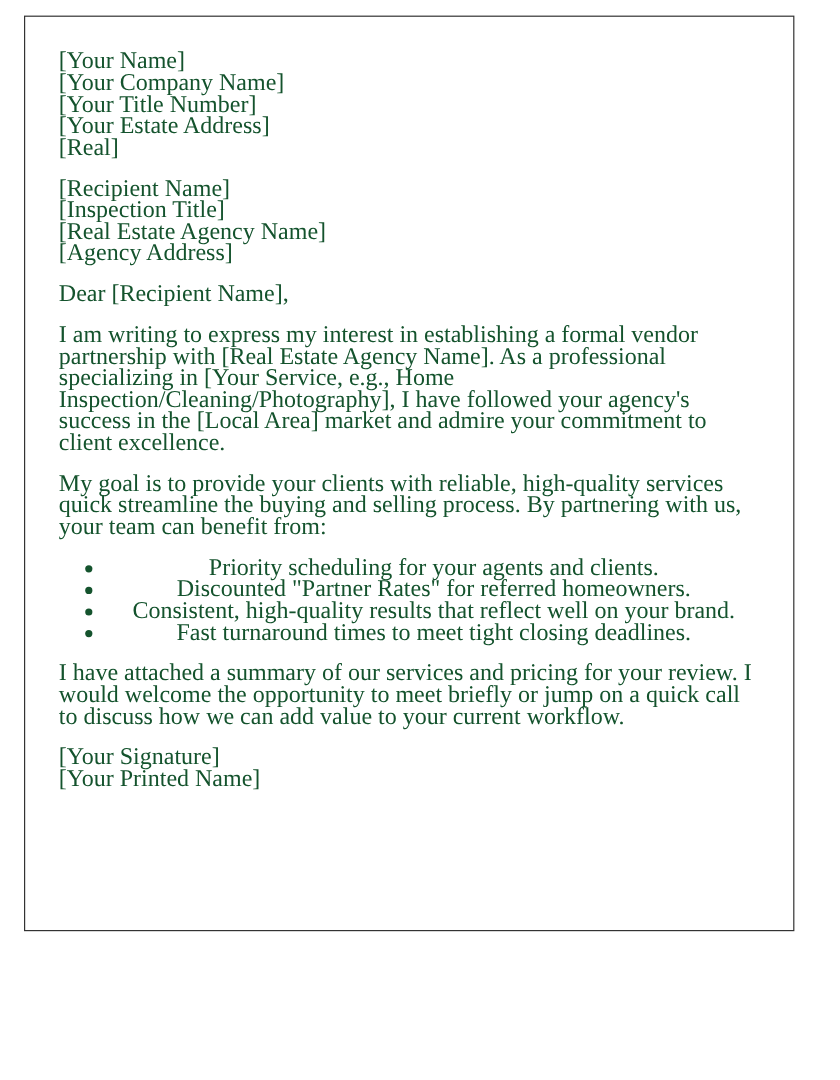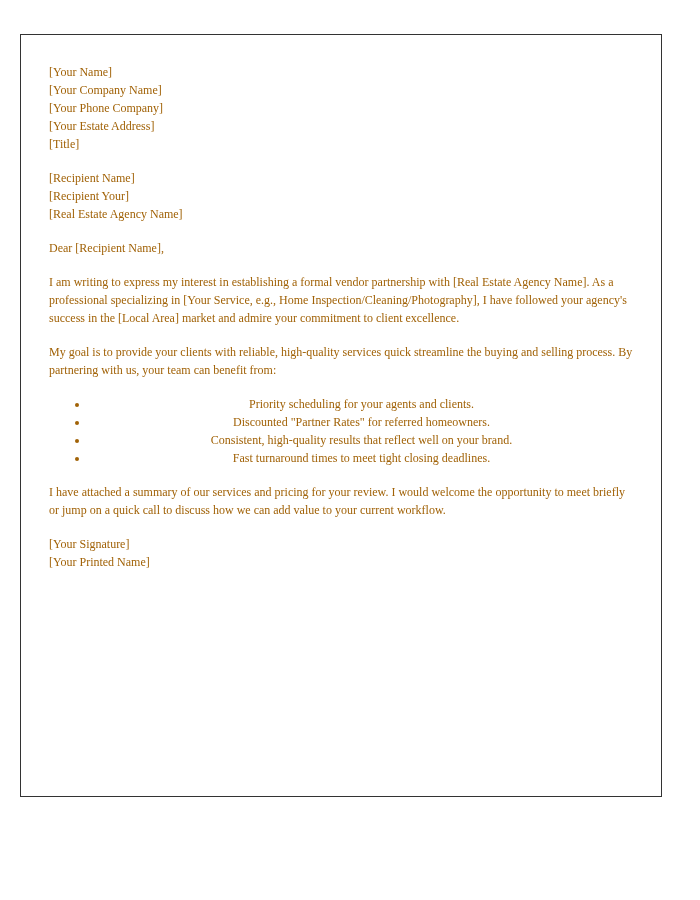--- a/index.html
+++ b/index.html
@@ -1,49 +1,50 @@
 <!DOCTYPE html>
 <html><head>
 <meta charset="utf-8">
 <style>
   html, body { margin: 0; padding: 0; background: #ffffff; }
   body { width: 700px; height: 900px; position: relative; }
   .letter {
     position: absolute;
-    left: 20px; top: 34px;
+    left: 20px; top: 13px;
     width: 585px; height: 705px;
     border: 1px solid #333333;
     padding: 28px 27px 28px 28px;
     font-family: "Liberation Serif", "DejaVu Serif", serif;
-    font-size: 12px;
+    font-size: 20px;
     line-height: 18px;
-    color: #a16207;
+    color: #14532d;
   }
   .block { margin: 0 0 16px 0; }
   .line { display: block; }
   p { margin: 10px 0 16px 0; }
   ul { margin: 0 0 16px 0; padding-left: 40px; }
   li { margin: 0; text-align: center; }
 </style>
 </head>
 <body>
 
 <div class="letter">
   <div class="block">
     <span class="line">[Your Name]</span>
     <span class="line">[Your Company Name]</span>
-    <span class="line">[Your Phone Company]</span>
+    <span class="line">[Your Title Number]</span>
     <span class="line">[Your Estate Address]</span>
-    <span class="line">[Title]</span>
+    <span class="line">[Real]</span>
   </div>
 
   <div class="block">
     <span class="line">[Recipient Name]</span>
-    <span class="line">[Recipient Your]</span>
+    <span class="line">[Inspection Title]</span>
     <span class="line">[Real Estate Agency Name]</span>
+    <span class="line">[Agency Address]</span>
   </div>
 
   <p>Dear [Recipient Name],</p>
 
   <p>I am writing to express my interest in establishing a formal vendor partnership with [Real Estate Agency Name]. As a professional specializing in [Your Service, e.g., Home Inspection/Cleaning/Photography], I have followed your agency's success in the [Local Area] market and admire your commitment to client excellence.</p>
   <p>My goal is to provide your clients with reliable, high-quality services quick streamline the buying and selling process. By partnering with us, your team can benefit from:</p>
 
   <ul>
     <li>Priority scheduling for your agents and clients.</li>
     <li>Discounted "Partner Rates" for referred homeowners.</li>

